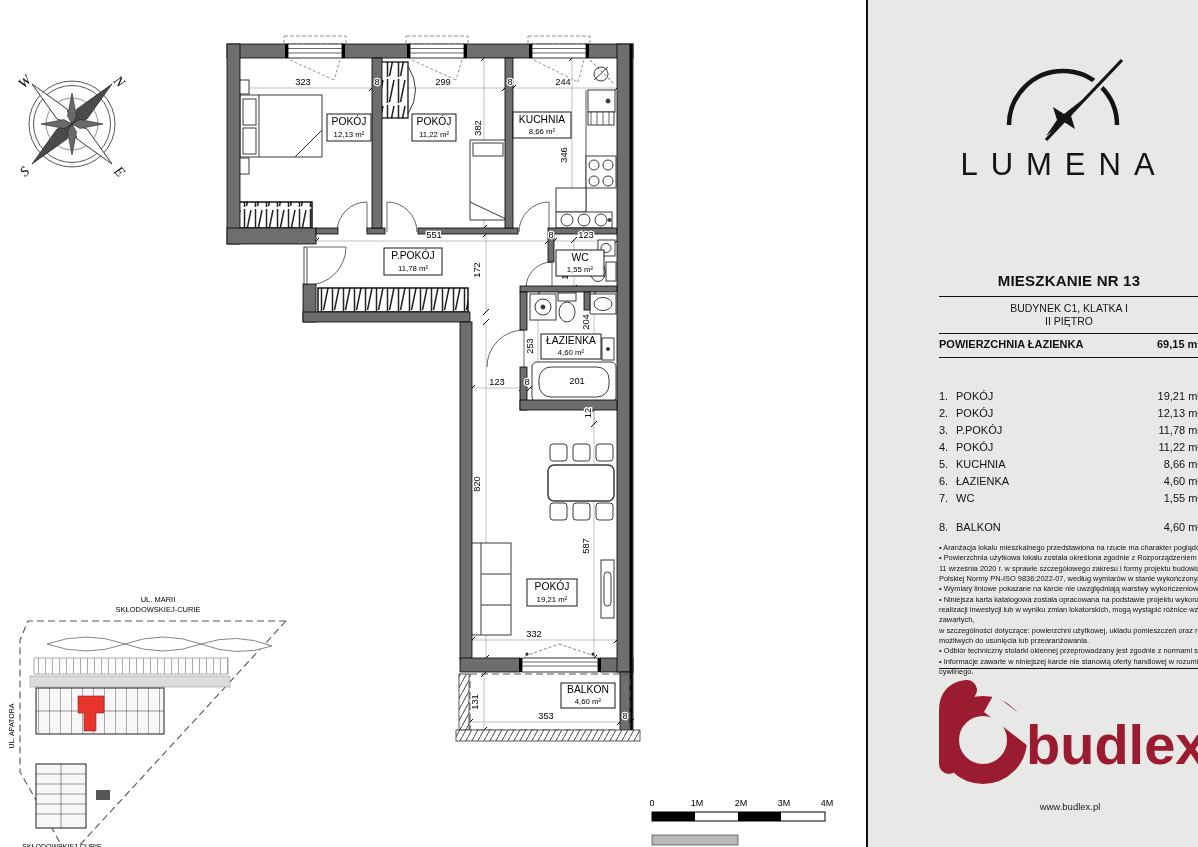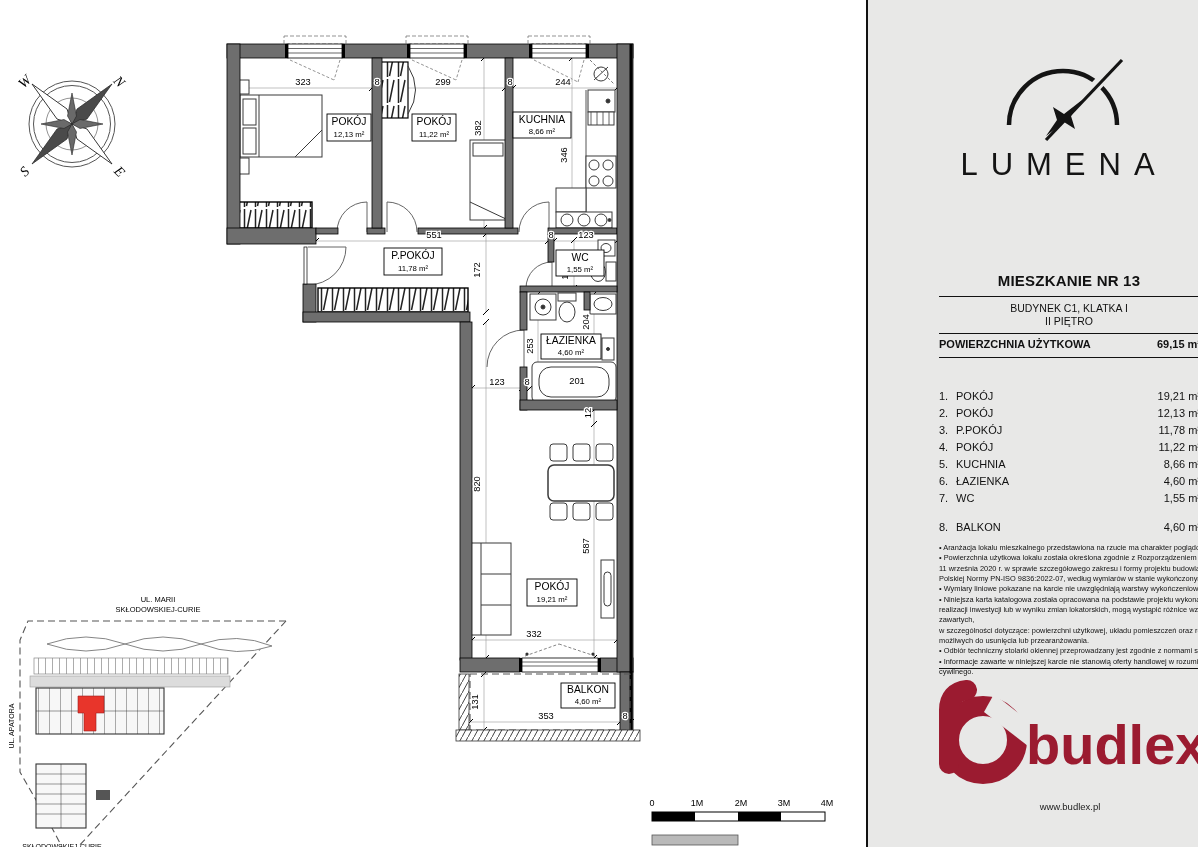--- a/index.html
+++ b/index.html
@@ -366,21 +366,21 @@
     <polygon points="214,100 203,116 207,129 196,122 178,136 189,120 185,107 196,114" fill="#141414"></polygon>
   </svg>
   <div id="lumena-word" class="abs">LUMENA</div>
 
   <div class="rule" style="top:296px"></div>
   <div id="p-title" class="abs">MIESZKANIE NR 13</div>
   <div class="abs subt" style="top:302px">BUDYNEK C1, KLATKA I</div>
   <div class="abs subt" style="top:315px">II PIĘTRO</div>
   <div class="rule" style="top:333px"></div>
   <div id="area-row" class="abs">
-    <span>POWIERZCHNIA UŻYTKOWA</span>
+    <span>POWIERZCHNIA ŁAZIENKA</span>
     <span>69,15 m²</span>
   </div>
   <div class="rule" style="top:357px"></div>
 
   <div class="room-row" style="top:390px">
     <span class="rno">1.</span>
     <span class="rname">POKÓJ</span>
     <span class="rarea">19,21 m²</span>
   </div>
   <div class="room-row" style="top:407px">

